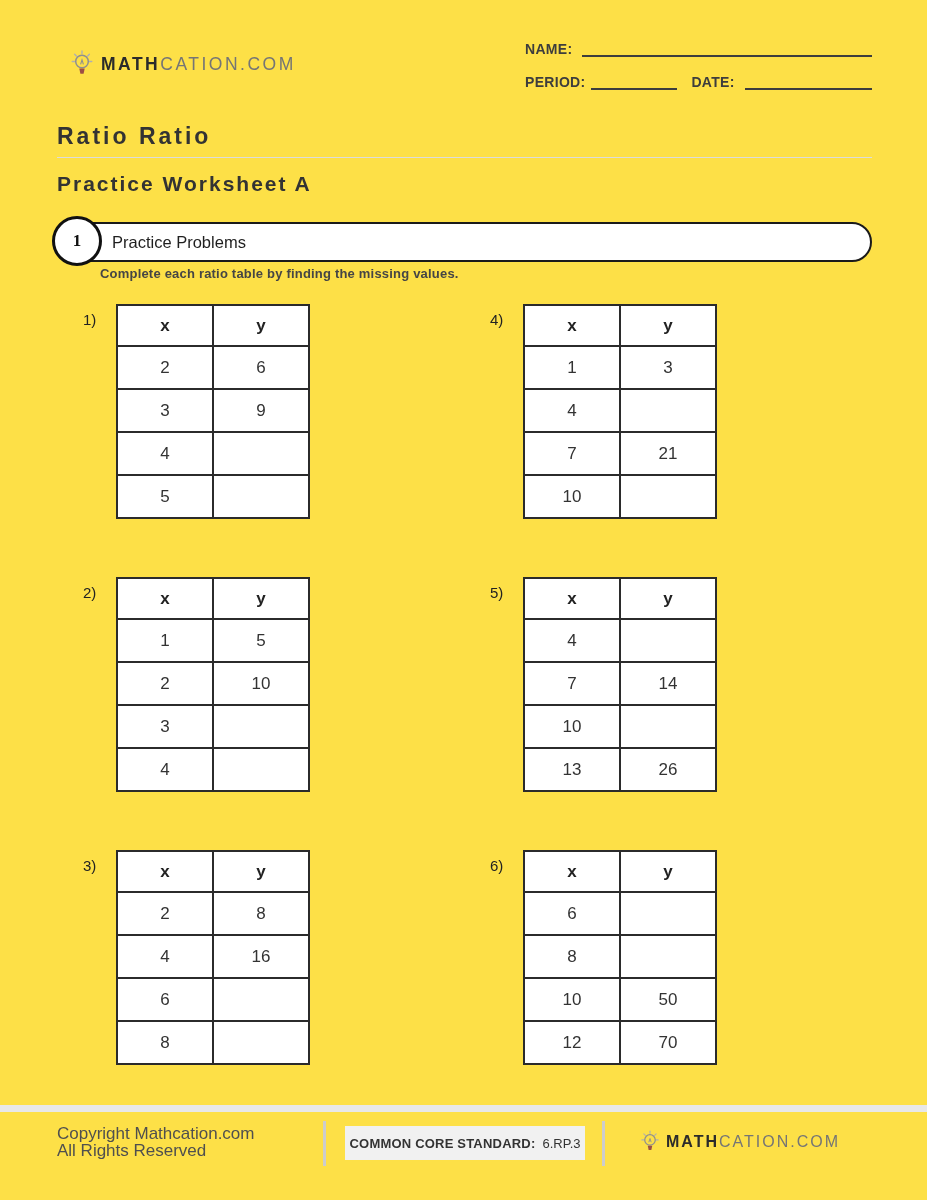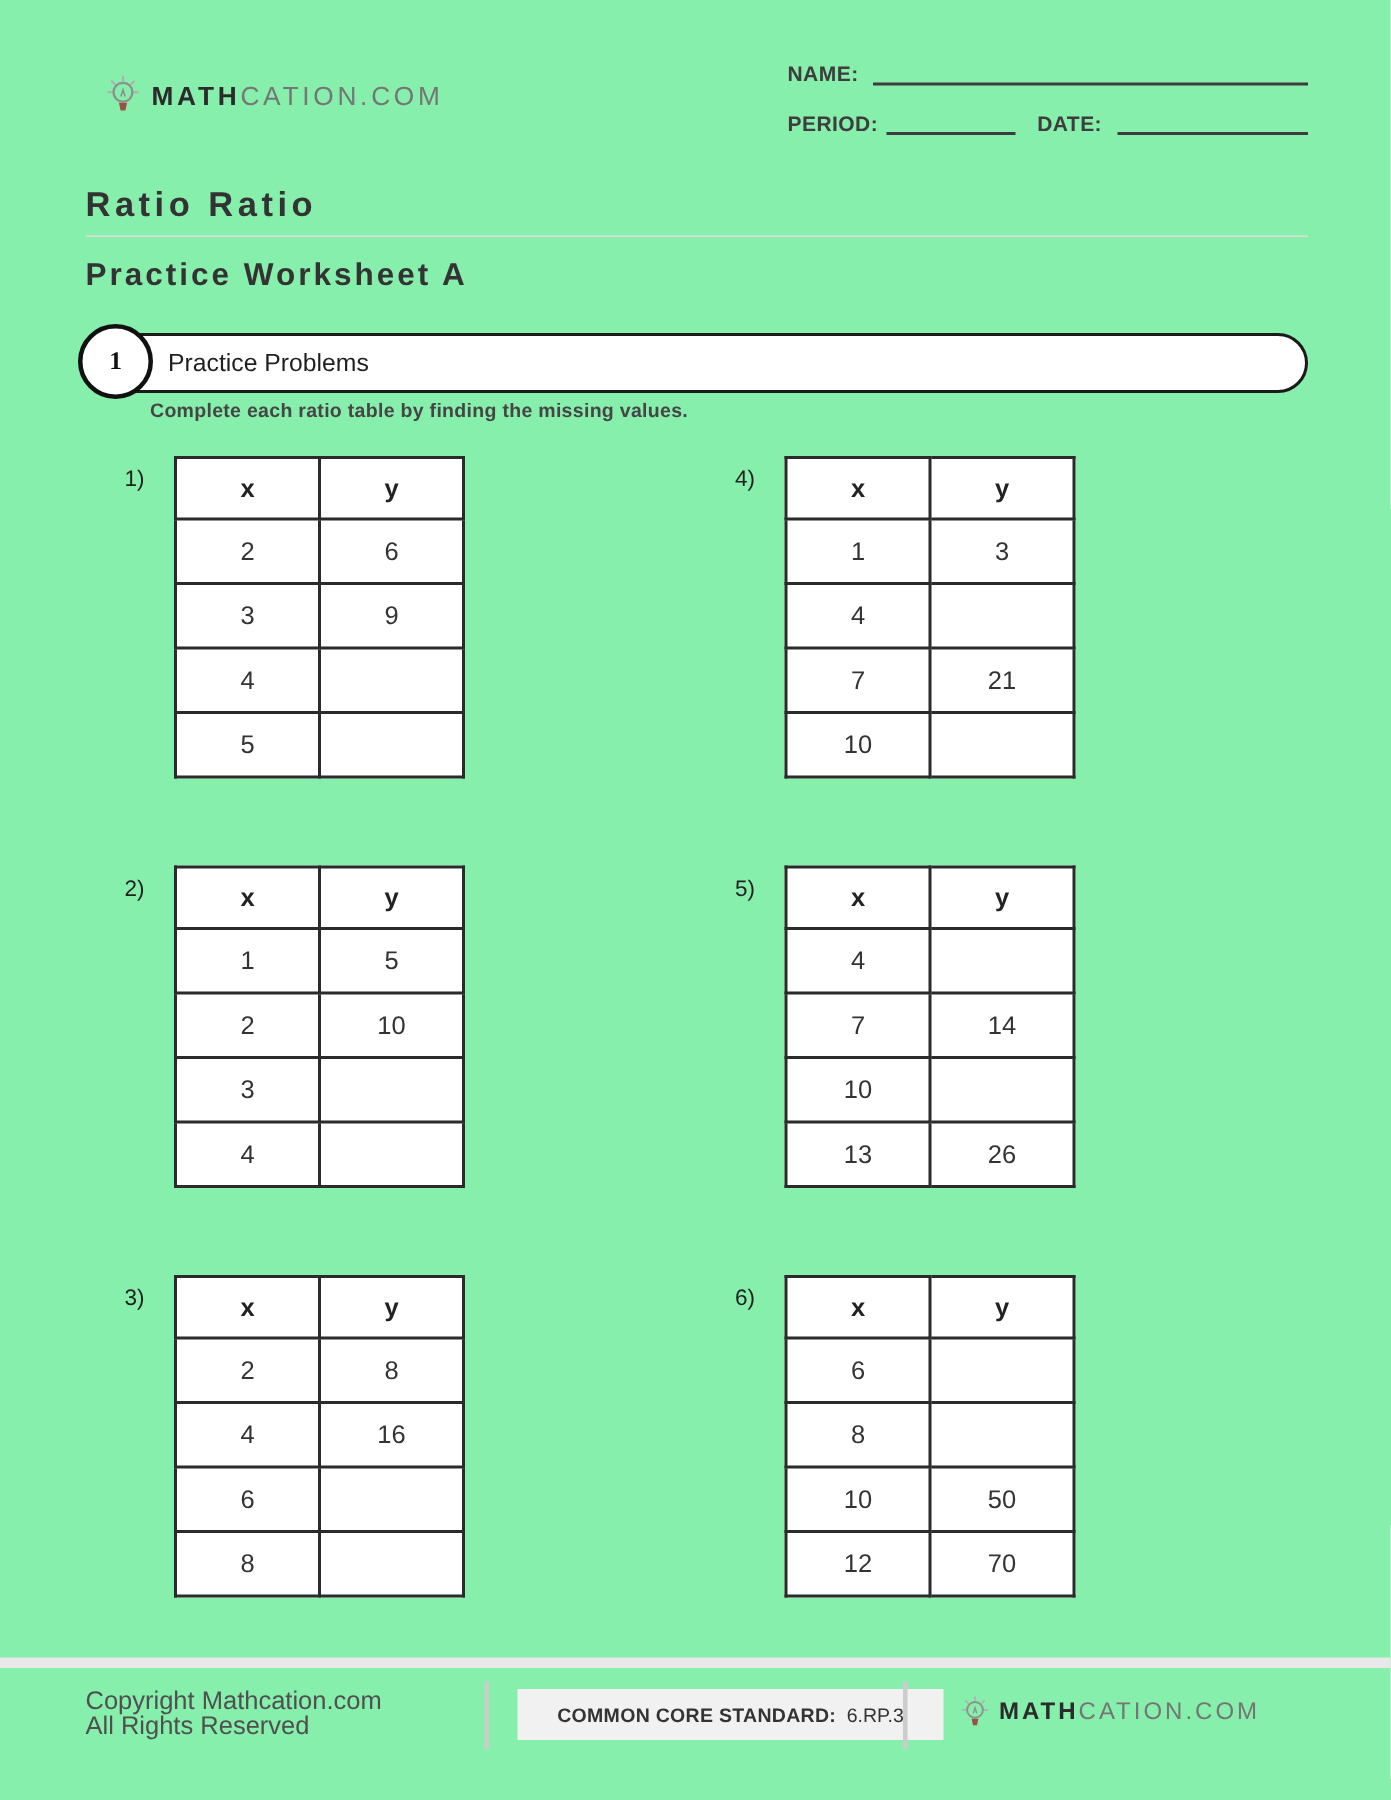--- a/index.html
+++ b/index.html
@@ -4,21 +4,21 @@
 <style>
   * { margin: 0; padding: 0; box-sizing: border-box; }
   html, body { background: #ffffff; }
   body {
     width: 927px; height: 1200px;
     font-family: "Liberation Sans", sans-serif;
     color: #333;
     position: relative;
     overflow: hidden;
   }
-  .page { position: absolute; inset: 0; background: #86efac; }
+  .page { position: absolute; inset: 0; background: #fde047; }
 
   
   .logo-header {
     position: absolute; left: 70px; top: 50px;
     display: flex; align-items: center; gap: 7px;
   }
   .logo-text { font-size: 17.5px; letter-spacing: 2.5px; font-weight: 700; color: #2b2b2b; white-space: nowrap; }
   .logo-text .cation { font-weight: 400; color: #757575; }
 
   .student-fields { position: absolute; left: 525px; top: 33px; width: 347px; }
@@ -75,21 +75,21 @@
   table.ratio-table th { height: 41px; font-weight: 700; color: #222; }
   table.ratio-table td { height: 43px; font-weight: 400; }
 
   
   .footer-bar { position: absolute; left: 0; top: 1105px; width: 927px; height: 7px; background: #e8e8e8; }
   .copyright { position: absolute; left: 57px; top: 1125px; font-size: 17px; color: #4f4f4f; line-height: 17px; }
   .vdiv { position: absolute; top: 1121px; width: 3px; height: 45px; background: #cccccc; }
   .vdiv-1 { left: 323px; }
   .vdiv-2 { left: 602px; }
   .ccs-box {
-    position: absolute; left: 345px; top: 1126px; width: 284px; height: 34px;
+    position: absolute; left: 345px; top: 1126px; width: 240px; height: 34px;
     background: #f1f1f1; display: flex; align-items: center; justify-content: center;
     font-size: 13px; color: #333; white-space: nowrap;
   }
   .ccs-box .ccs-label { font-weight: 700; letter-spacing: 0.2px; }
   .ccs-box .ccs-value { margin-left: 7px; font-weight: 400; }
   .logo-footer {
     position: absolute; left: 640px; top: 1130px;
     display: flex; align-items: center; gap: 6px;
   }
   .logo-footer .logo-text { font-size: 16px; letter-spacing: 2px; }

